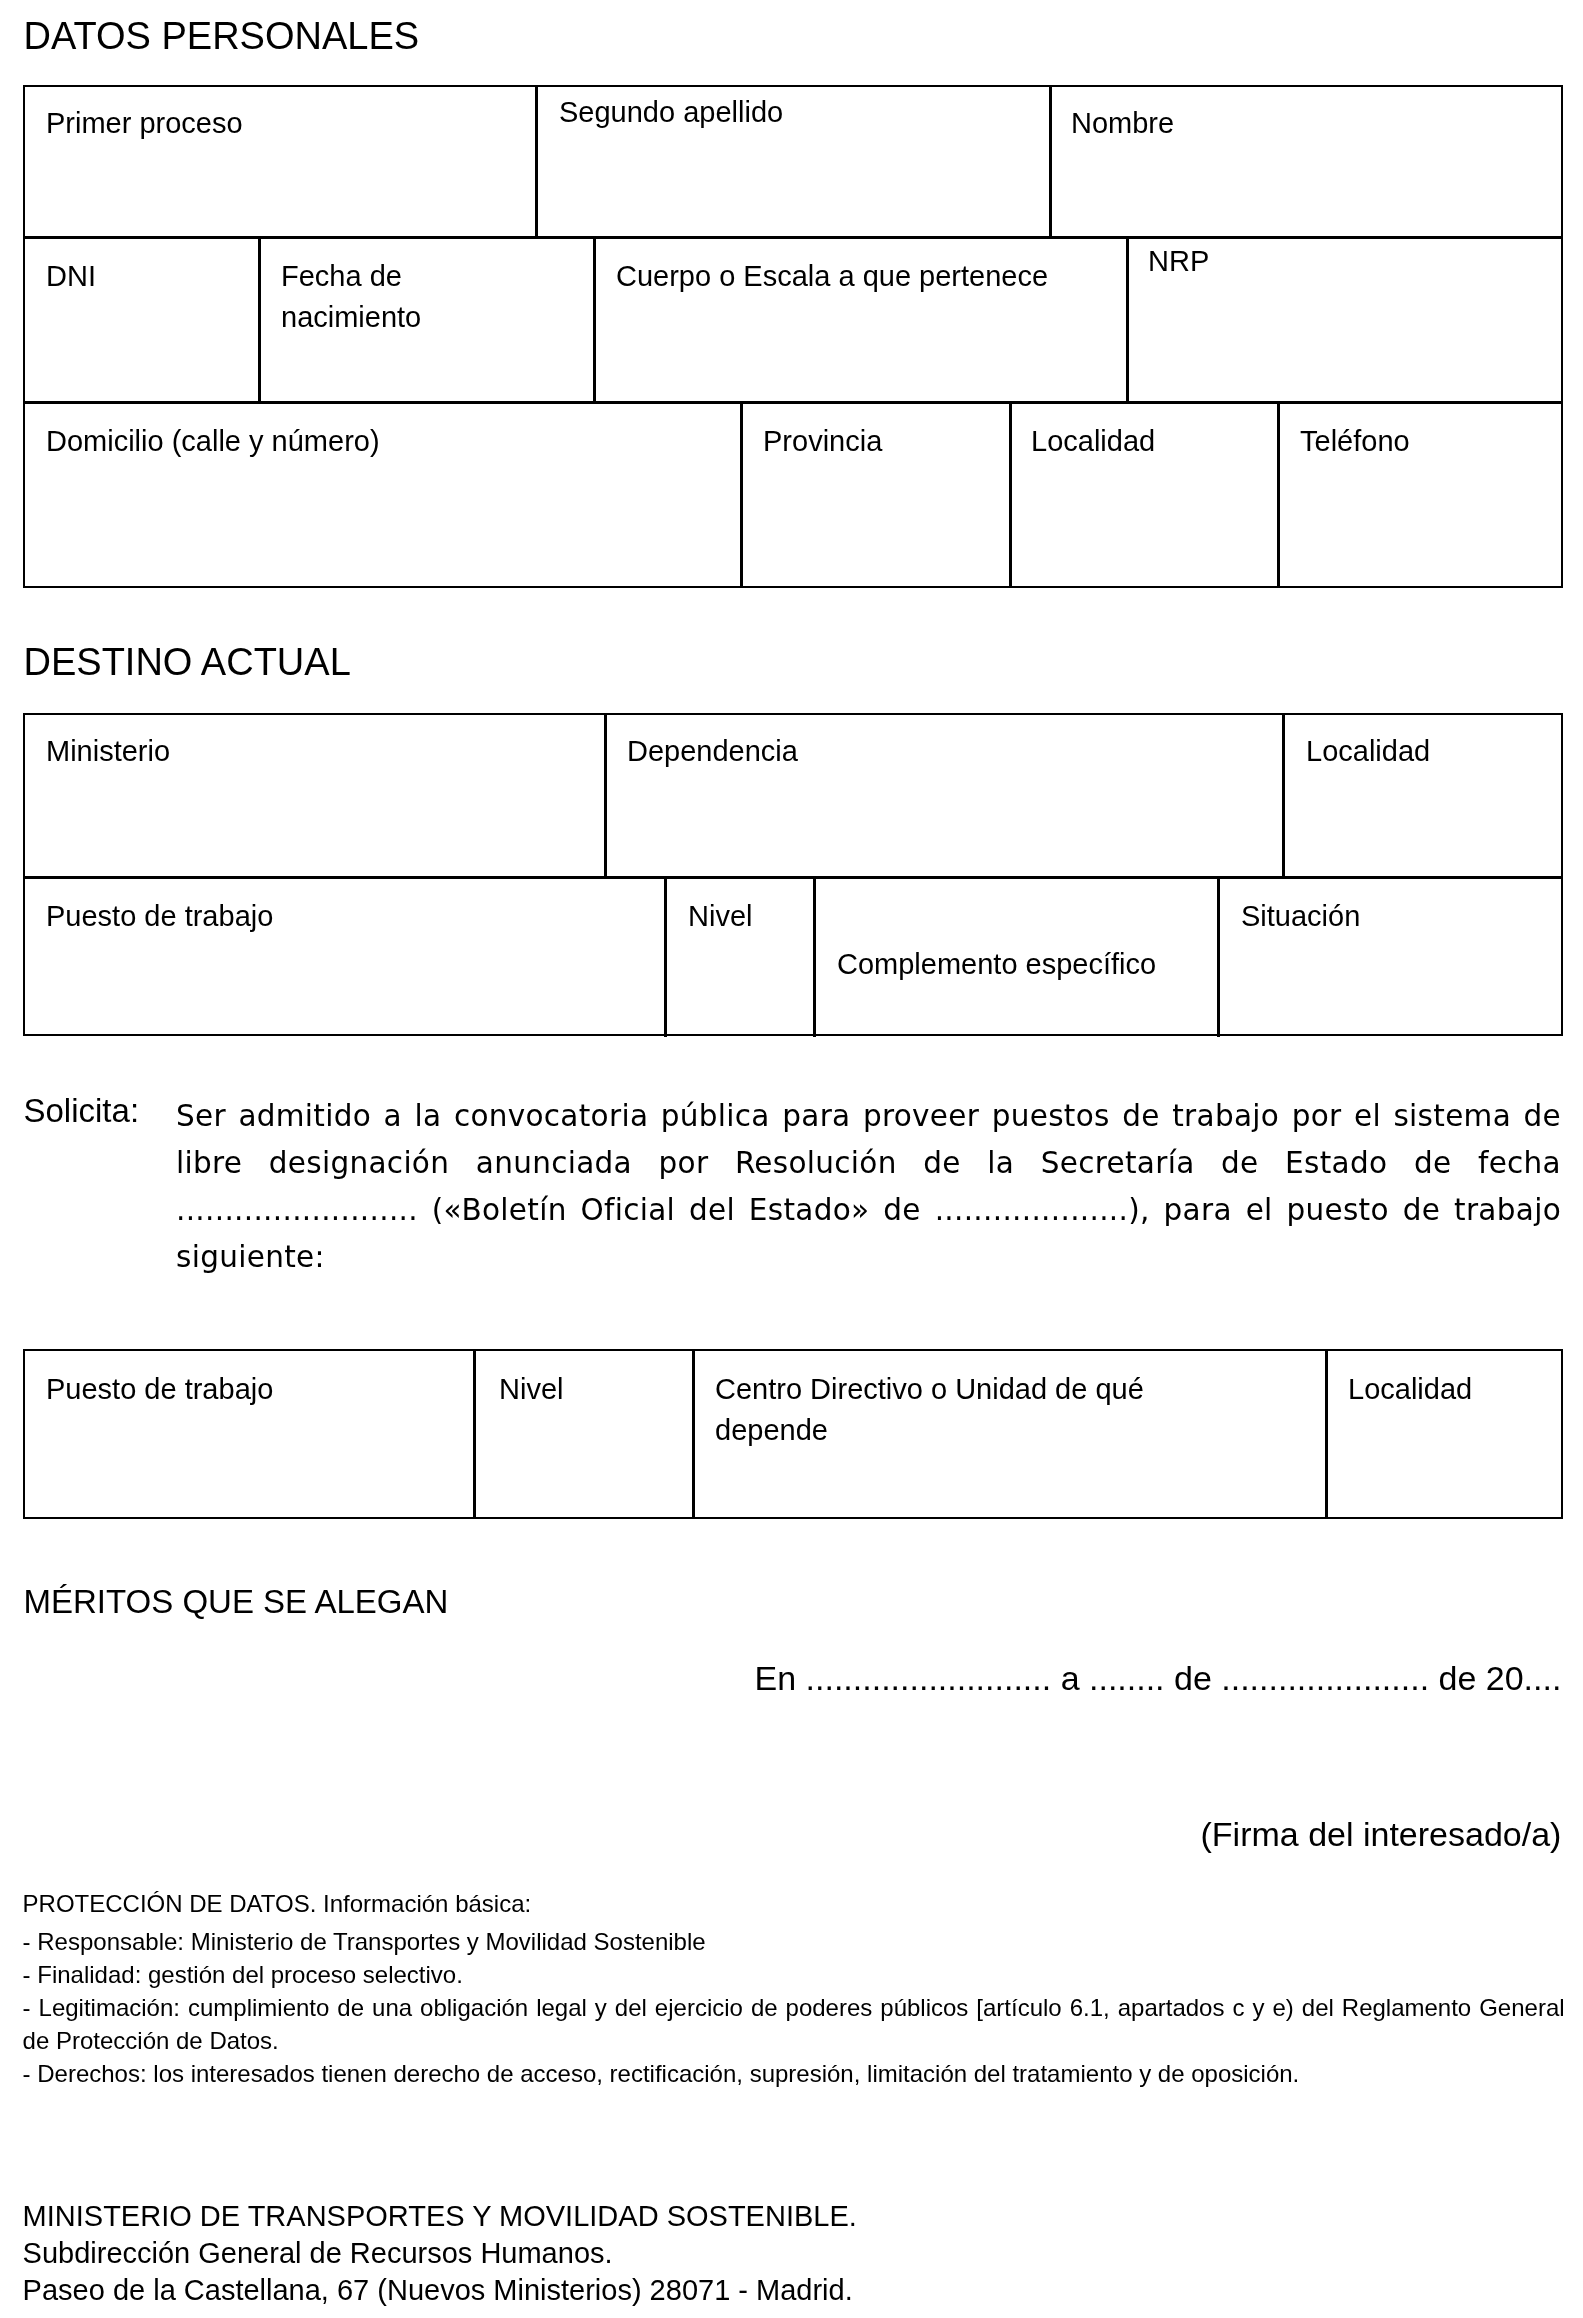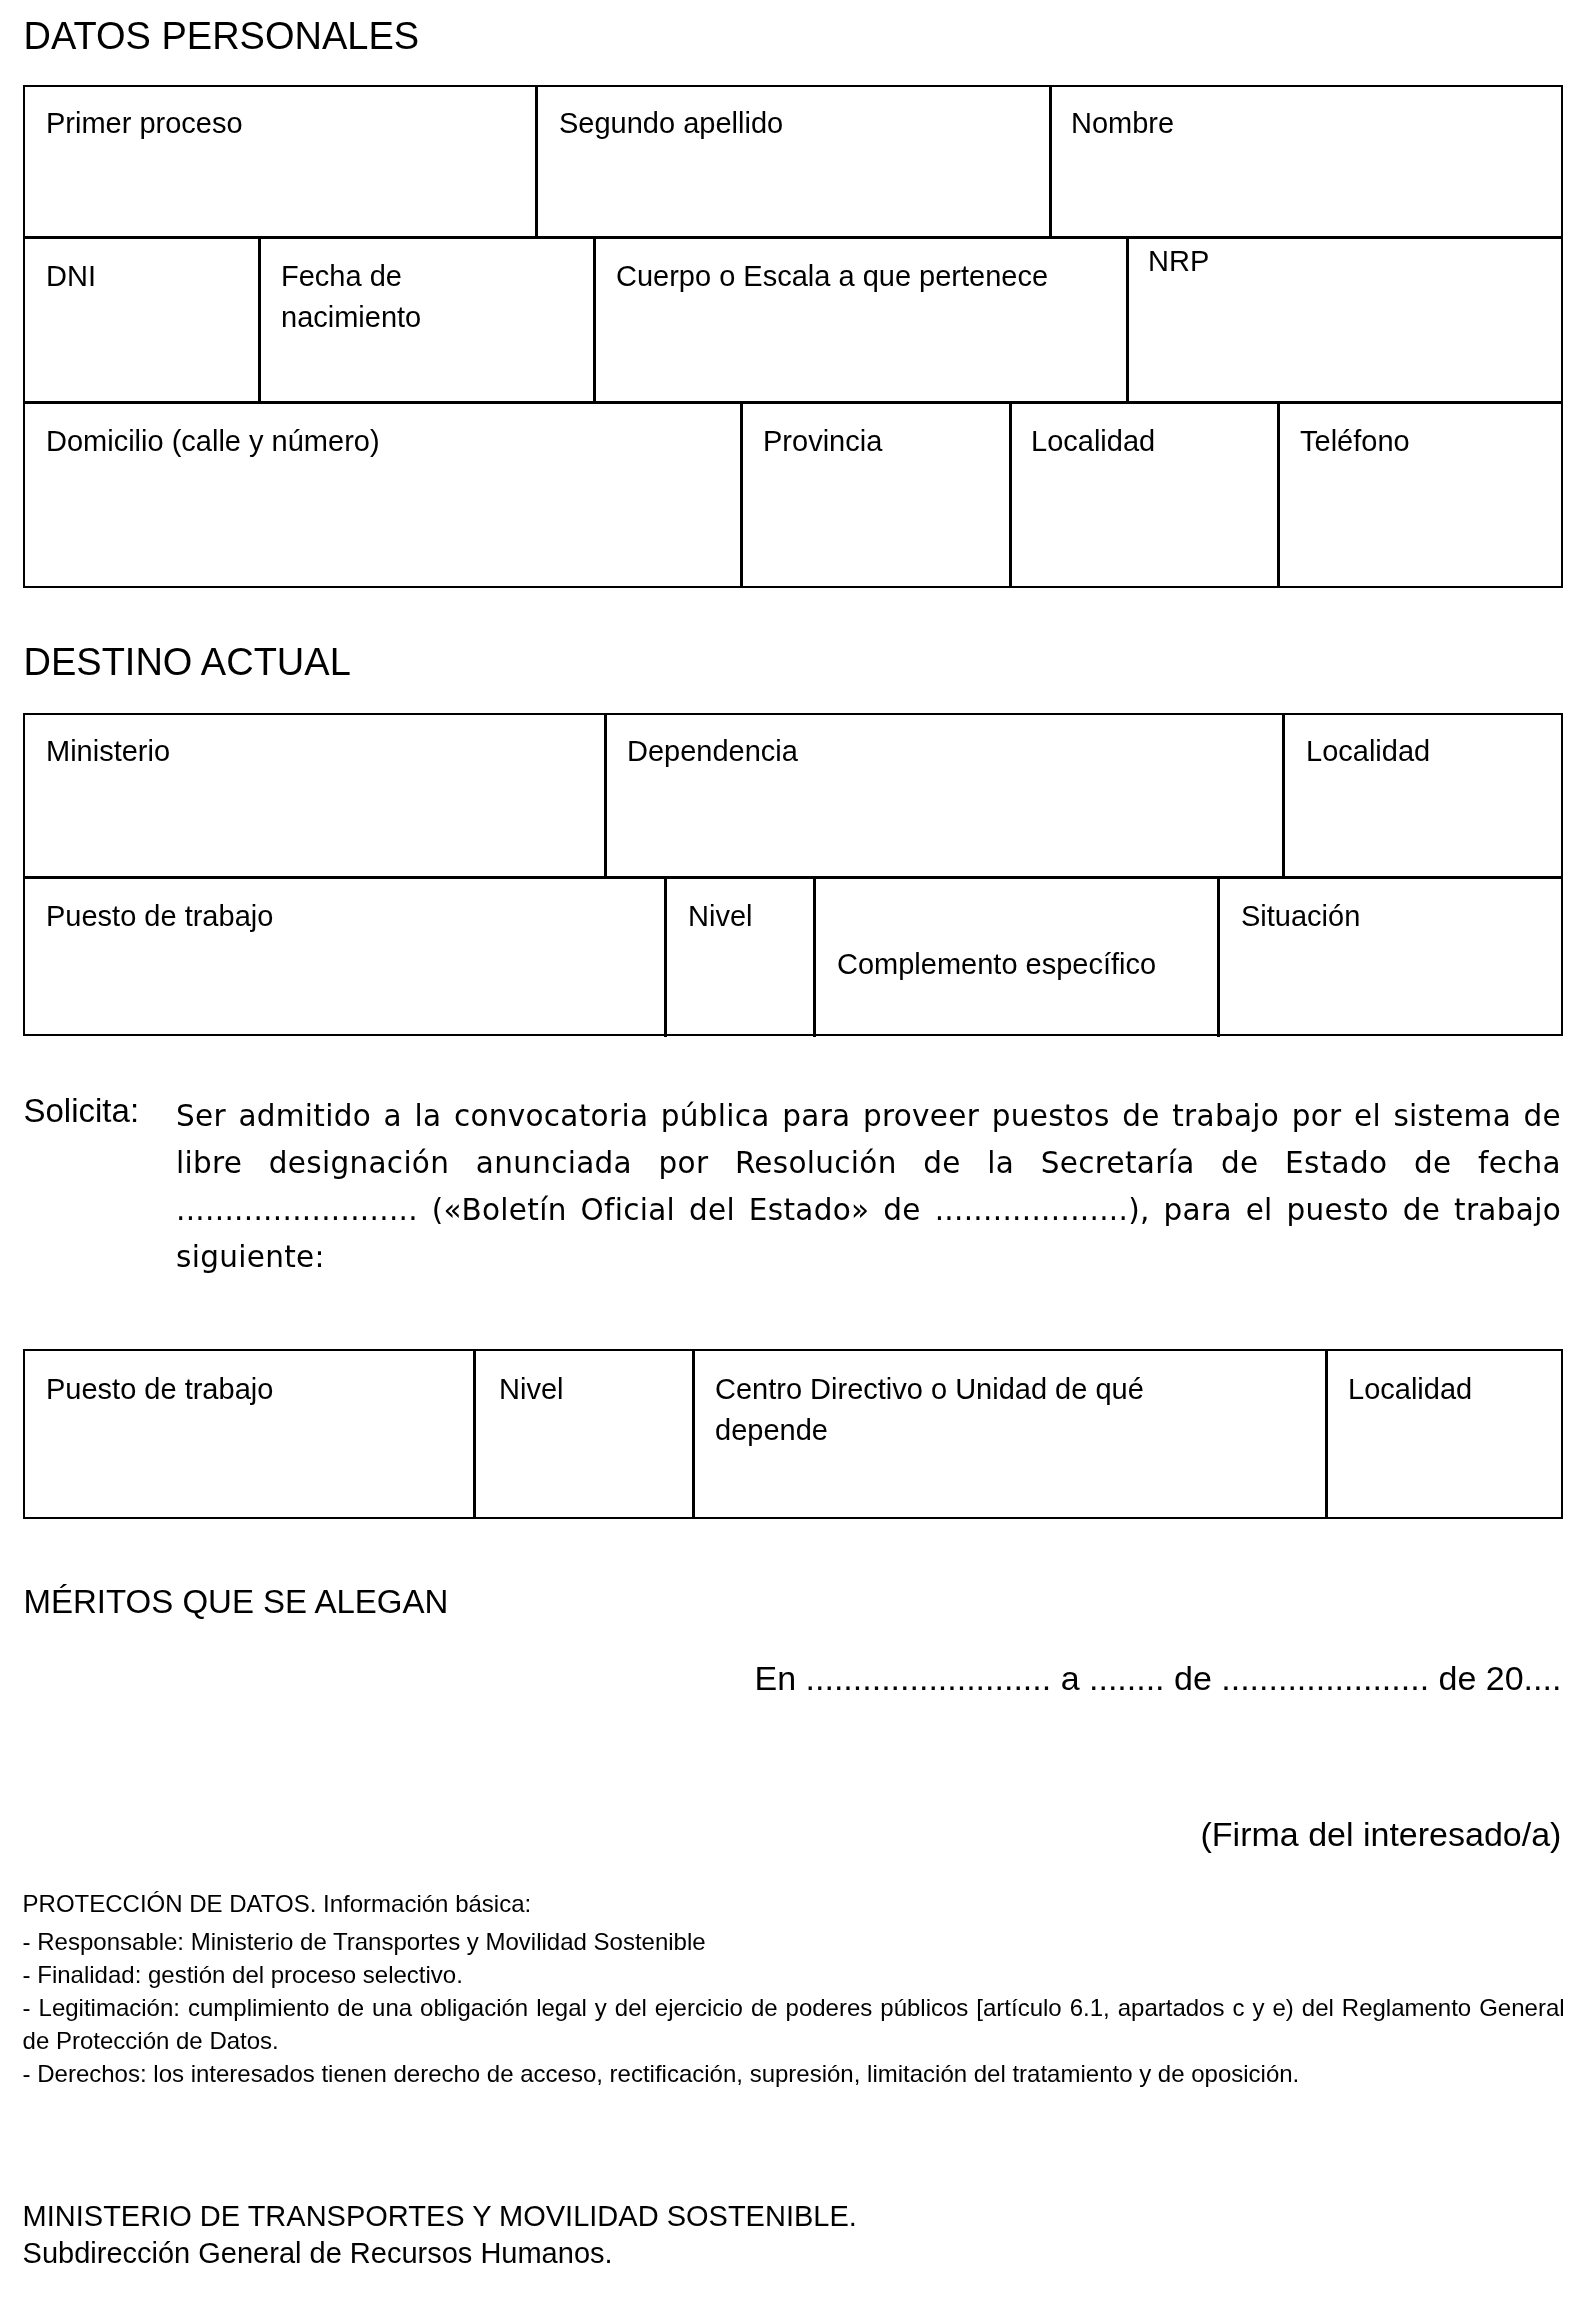--- a/index.html
+++ b/index.html
@@ -44,21 +44,21 @@
 
   <div class="vline" style="left:258px; top:236px; height:167px;"></div>
   <div class="vline" style="left:593px; top:236px; height:167px;"></div>
   <div class="vline" style="left:1126px; top:236px; height:167px;"></div>
 
   <div class="vline" style="left:740px; top:401px; height:186px;"></div>
   <div class="vline" style="left:1009px; top:401px; height:186px;"></div>
   <div class="vline" style="left:1277px; top:401px; height:186px;"></div>
 
   <div class="lbl" style="left:46px; top:103px;">Primer proceso</div>
-  <div class="lbl" style="left:559px; top:103px;text-align:right;">Segundo apellido</div>
+  <div class="lbl" style="left:559px; top:92px;text-align:right;">Segundo apellido</div>
   <div class="lbl" style="left:1071px; top:103px;">Nombre</div>
 
   <div class="lbl" style="left:46px; top:256px;">DNI</div>
   <div class="lbl wrap" style="left:281px; top:256px; width:174px;">Fecha de nacimiento</div>
   <div class="lbl" style="left:616px; top:256px;">Cuerpo o Escala a que pertenece</div>
   <div class="lbl" style="left:1148px; top:241px;">NRP</div>
 
   <div class="lbl" style="left:46px; top:421px;text-align:right;">Domicilio (calle y número)</div>
   <div class="lbl" style="left:763px; top:421px;">Provincia</div>
   <div class="lbl" style="left:1031px; top:421px;">Localidad</div>
@@ -111,14 +111,15 @@
   <div style="margin-bottom:5.2px;">PROTECCIÓN DE DATOS. Información básica:</div>
   <div>- Responsable: Ministerio de Transportes y Movilidad Sostenible</div>
   <div>- Finalidad: gestión del proceso selectivo.</div>
   <div>- Legitimación: cumplimiento de una obligación legal y del ejercicio de poderes públicos [artículo 6.1, apartados c y e) del Reglamento General de Protección de Datos.</div>
   <div>- Derechos: los interesados tienen derecho de acceso, rectificación, supresión, limitación del tratamiento y de oposición.</div>
 </div>
 
 <div class="footer">
   <div>MINISTERIO DE TRANSPORTES Y MOVILIDAD SOSTENIBLE.</div>
   <div>Subdirección General de Recursos Humanos.</div>
+  <div>Paseo de la Castellana, 67 (Nuevos Ministerios) 28071 - Madrid.</div>
 </div>
 
 
 </body></html>

